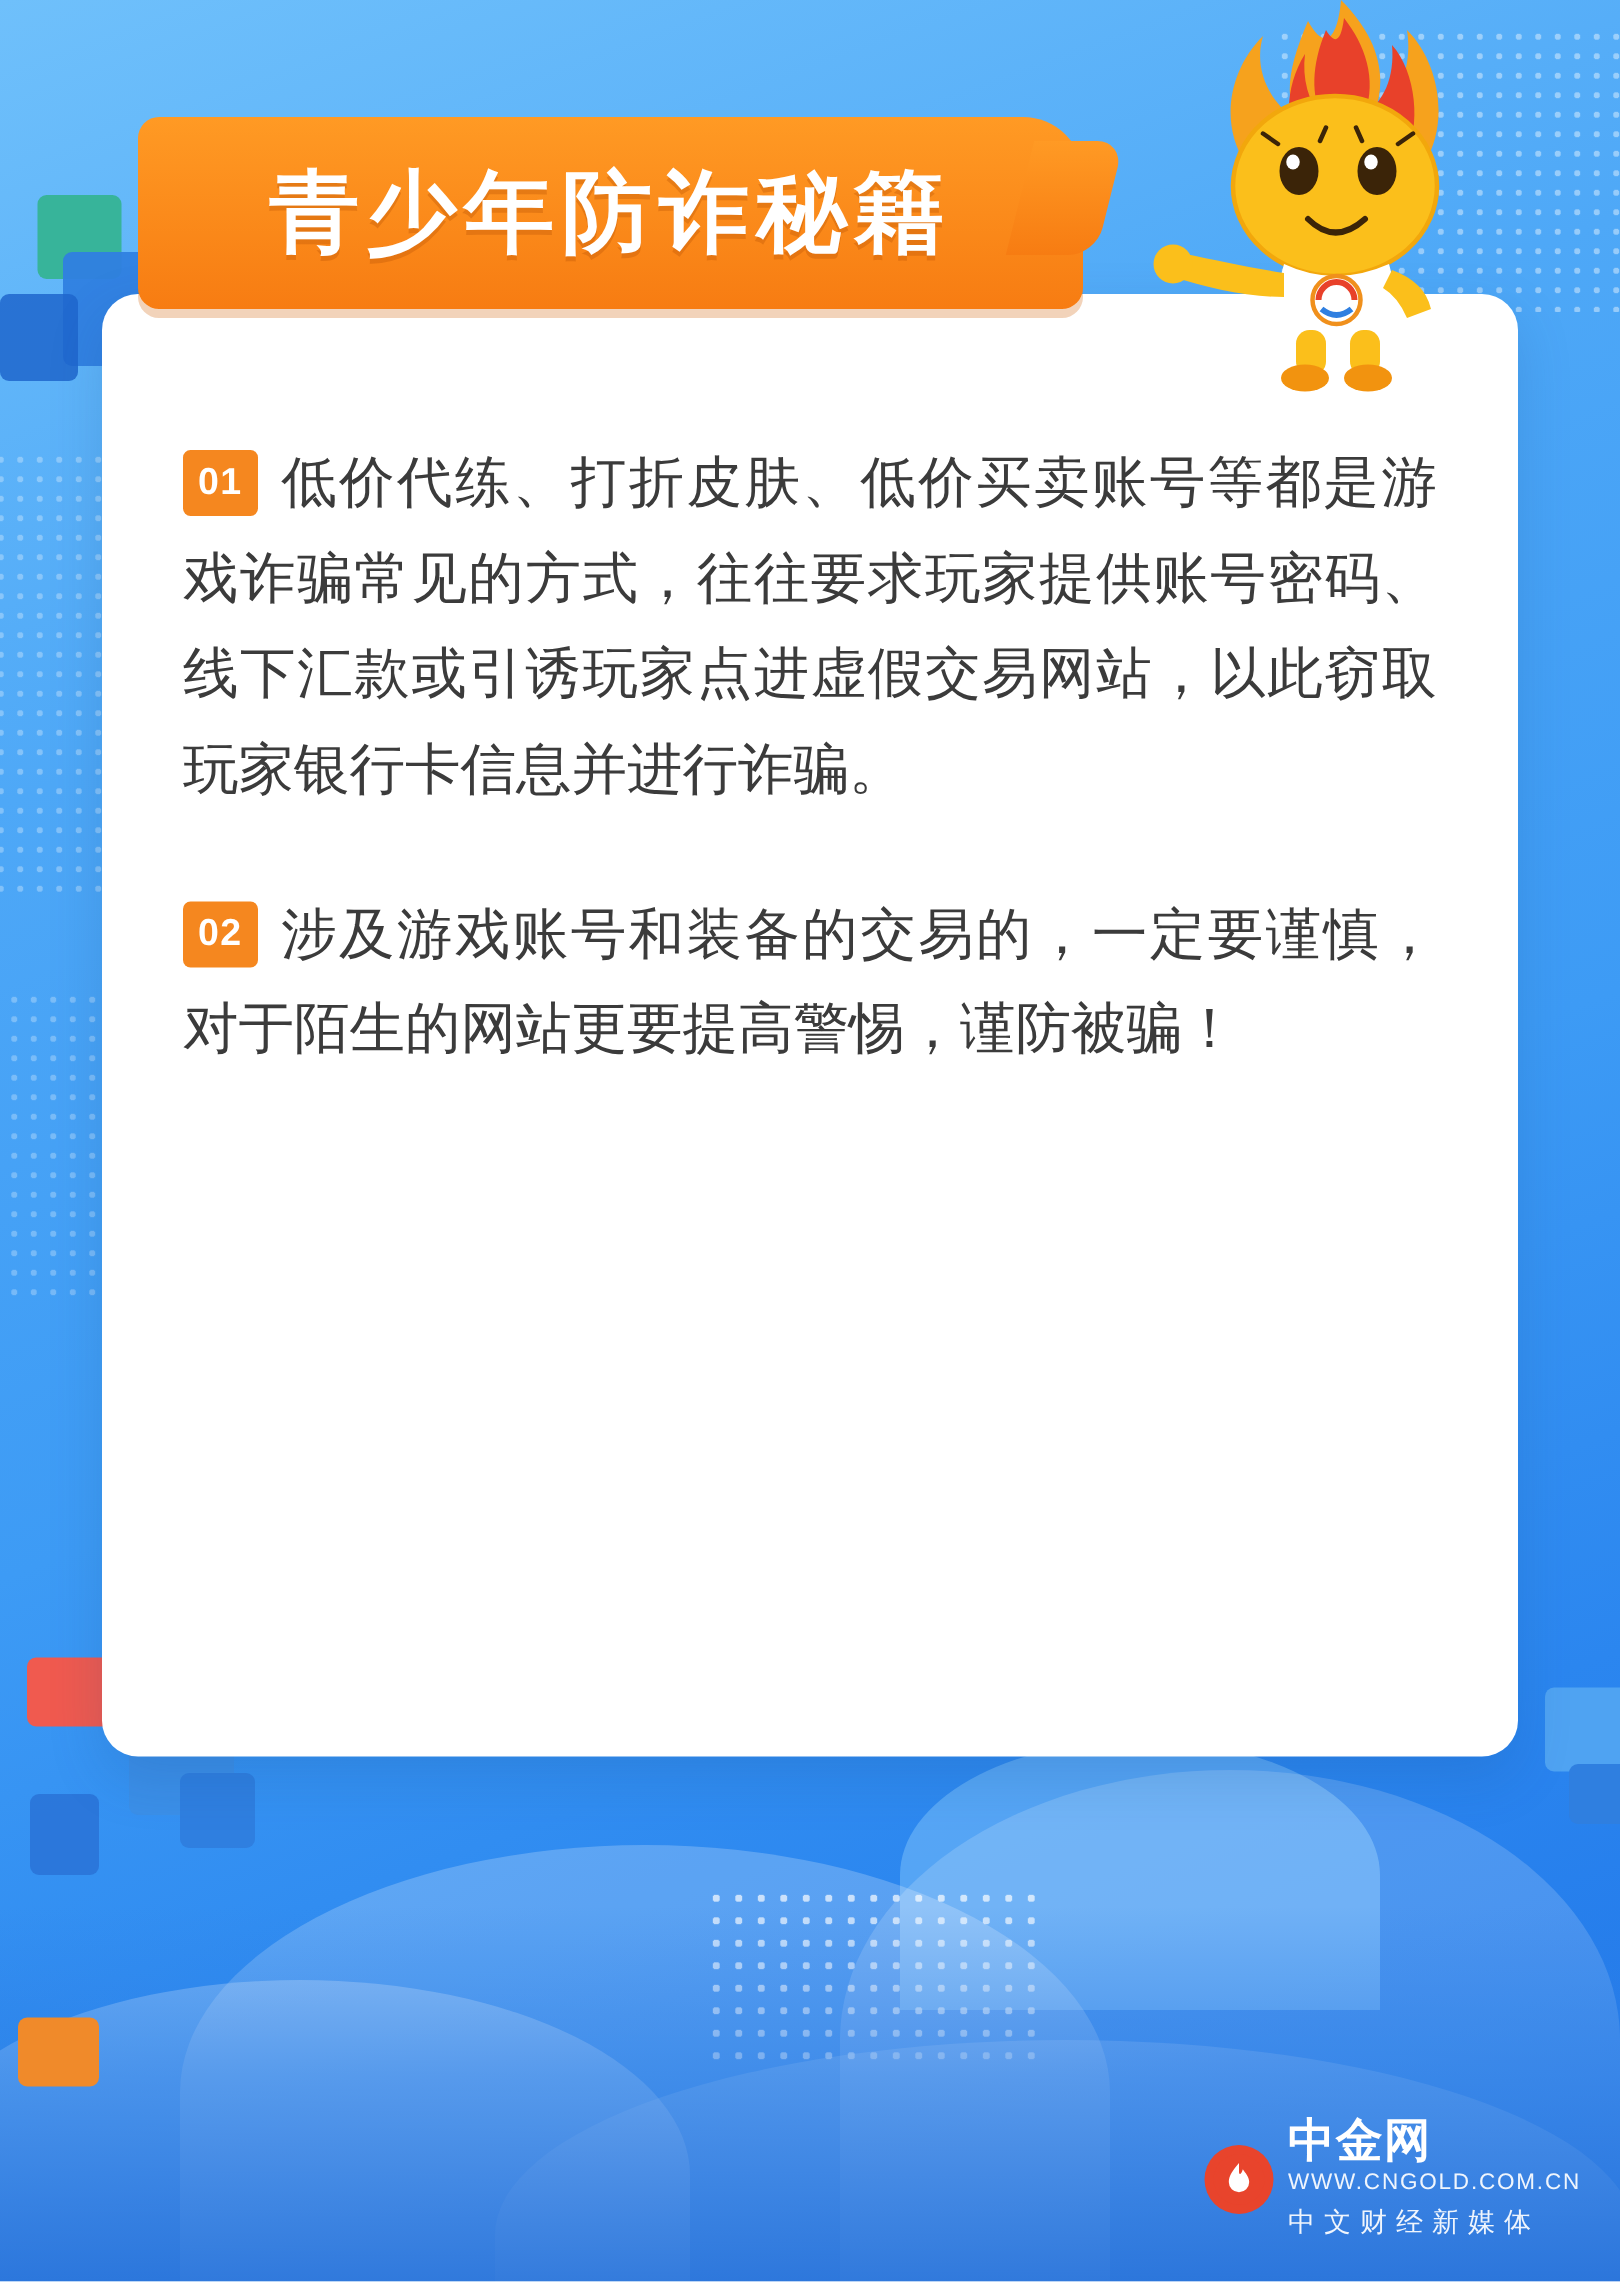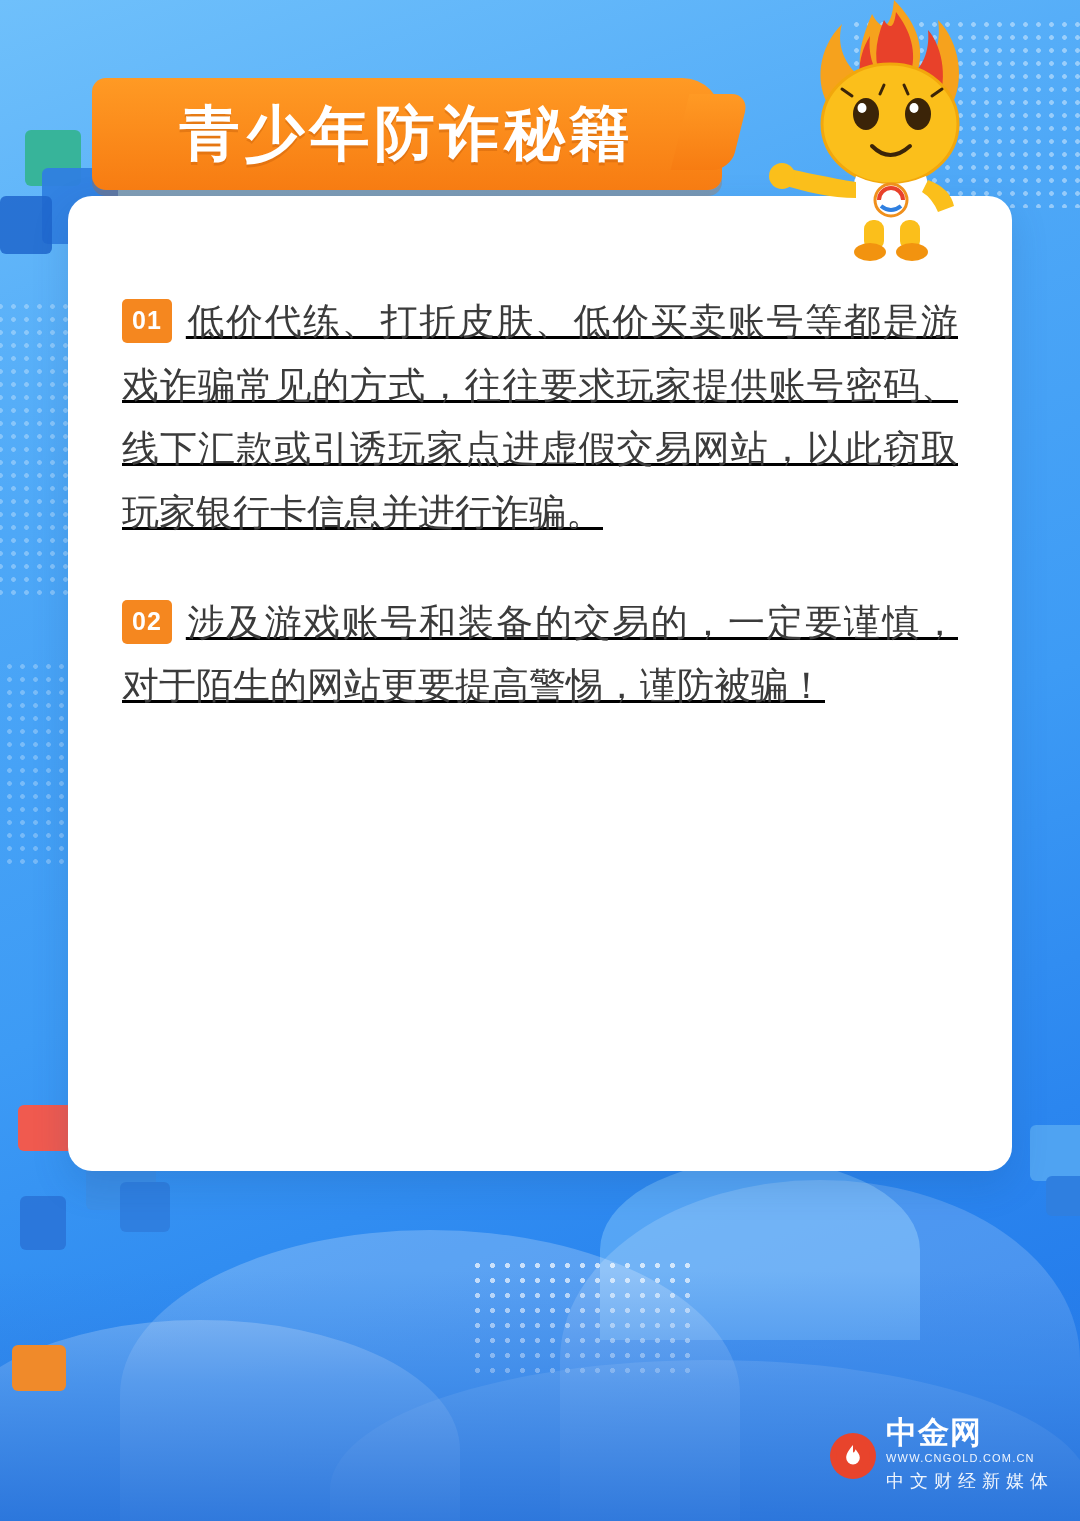--- a/index.html
+++ b/index.html
@@ -61,21 +61,21 @@
     position: absolute; left: 0; bottom: 0; width: 1080px; height: 250px;
     background: linear-gradient(180deg, rgba(52,142,238,0) 0%, rgba(44,126,228,0.55) 45%, rgba(33,110,216,0.85) 100%);
   }
 
   
   .title-ribbon {
     position: absolute;
     left: 92px;
     top: 78px;
     width: 630px;
-    height: 112px;
+    height: 128px;
     background: linear-gradient(180deg, #ff9a24 0%, #f77c12 100%);
     border-radius: 14px 40px 14px 14px;
     box-shadow: 0 6px 0 rgba(210,96,8,0.28);
     z-index: 6;
     display: flex;
     align-items: center;
     justify-content: center;
   }
   .title-ribbon::after {
     content: "";
@@ -108,21 +108,21 @@
     left: 68px;
     top: 196px;
     width: 944px;
     height: 975px;
     background: #ffffff;
     border-radius: 24px;
     box-shadow: 0 14px 36px rgba(20,70,140,0.18);
     z-index: 5;
   }
 
-  .card-inner { padding: 94px 54px 40px 54px; text-decoration: underline; }
+  .card-inner { padding: 94px 54px 40px 54px; }
 
   .para {
     display: block;
     margin: 0 0 46px 0;
     color: #3a3a3a;
     font-size: 37px;
     line-height: 1.72;
     text-align: justify;
     text-justify: inter-ideograph;
   }
@@ -155,21 +155,21 @@
   .logo-mark {
     width: 46px; height: 46px; border-radius: 50%;
     background: #e8442c;
     display: flex; align-items: center; justify-content: center;
     margin-right: 10px;
     flex: none;
   }
   .logo-mark svg { display:block; }
   .logo-texts { display: flex; flex-direction: column; justify-content: center; }
   .logo-name { color: #ffffff; font-size: 31px; font-weight: bold; line-height: 1.05; letter-spacing: 1px; }
-  .logo-url  { color: rgba(255,255,255,0.92); font-size: 11px; letter-spacing: 1.2px; line-height: 1.5; }
+  .logo-url  { color: rgba(255,255,255,0.92); font-size: 15px; letter-spacing: 1.2px; line-height: 1.5; }
   .logo-tag  { color: rgba(255,255,255,0.92); font-size: 18px; letter-spacing: 6px; line-height: 1.5; margin-top: 2px; }
 </style>
 </head>
 <body>
 
 <div class="poster">
 
   <div class="bg-layer">
     <div class="deco-dotgrid dots-topright"></div>
     <div class="deco-dotgrid dots-topleft"></div>

